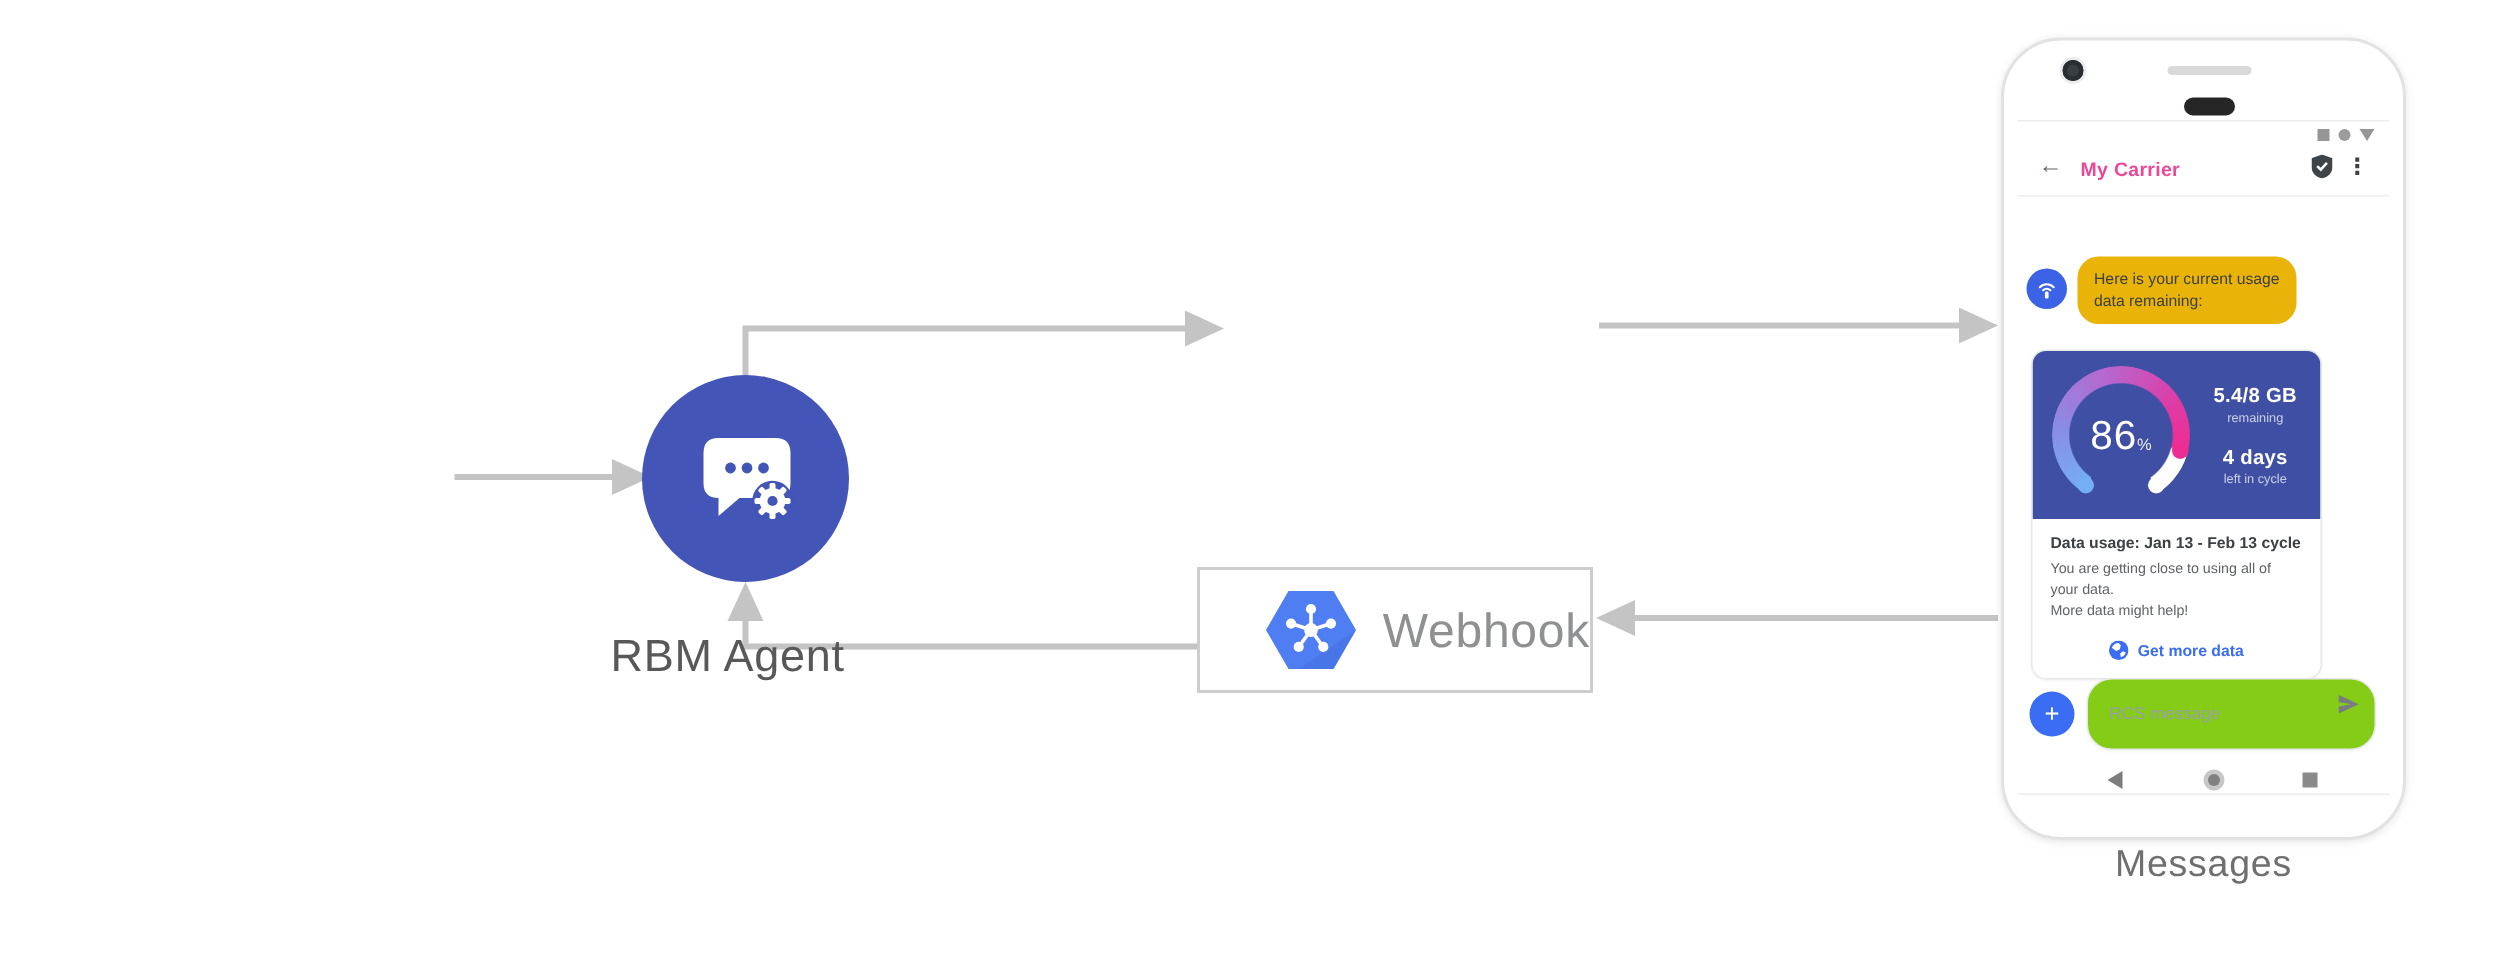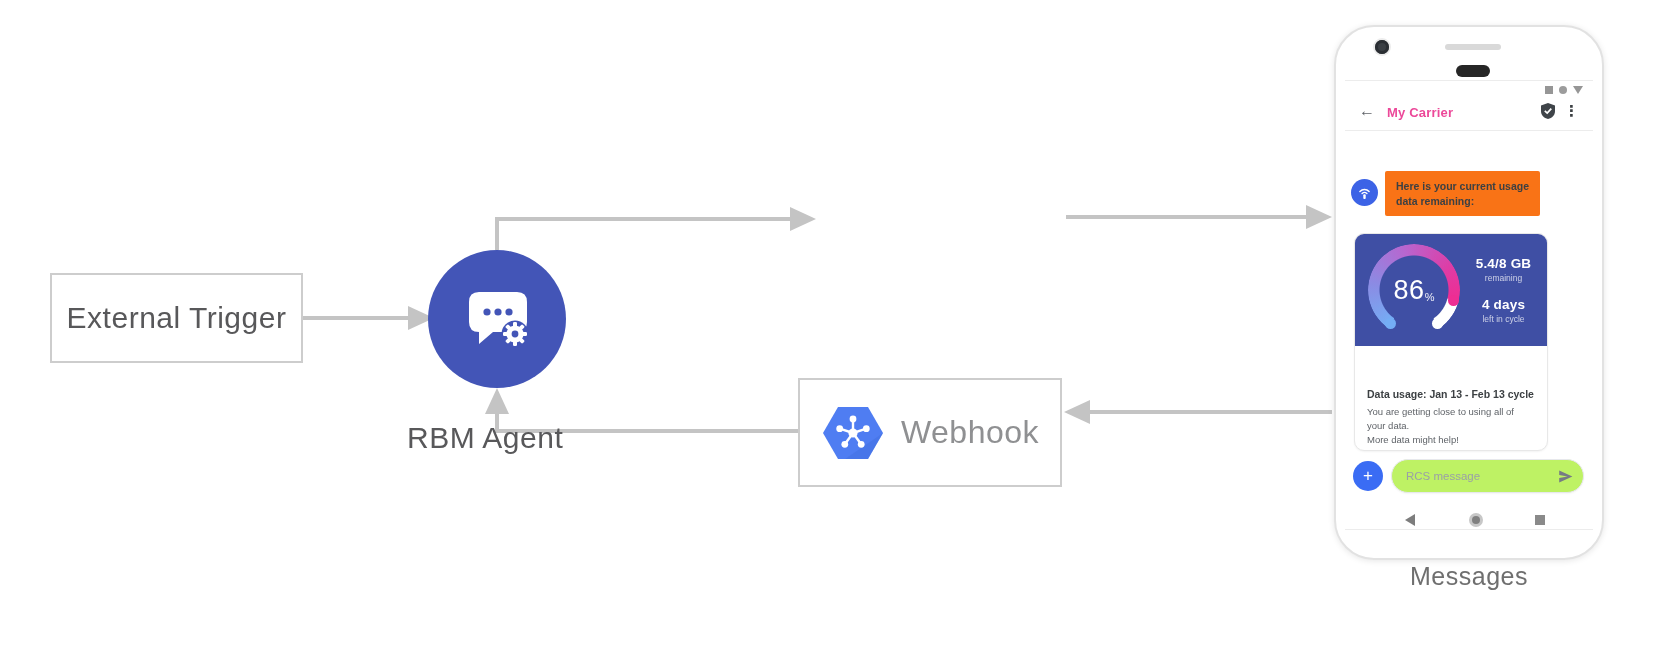--- a/index.html
+++ b/index.html
@@ -9,21 +9,21 @@
 
   
   .node-box { position:absolute; background:#fff; border:2px solid #cdcdcd;
               display:flex; align-items:center; justify-content:center; gap:16px; }
   .node-label { color:#58585a; font-size:30px; letter-spacing:.5px; white-space:nowrap; }
 
   #external-trigger { left:50px; top:273px; width:253px; height:90px; }
 
   #rbm-api-box { left:818px; top:174px; width:248px; height:88px; }
 
-  #webhook-box { left:798px; top:378px; width:264px; height:109px; }
+  #webhook-box { left:798px; top:378px; width:264px; height:84px;justify-content:flex-end; }
   #webhook-box .node-label { color:#8f9092; font-size:32px; }
 
   #agent-circle { position:absolute; left:428px; top:250px; width:138px; height:138px;
                   border-radius:50%; background:#4355b7; display:flex; align-items:center; justify-content:center; }
   #agent-label { position:absolute; left:407px; top:421px; width:180px; text-align:left;
                  color:#58585a; font-size:30px; letter-spacing:.5px; }
 
   #messages-caption { position:absolute; left:1369px; top:562px; width:200px; text-align:center;
                       color:#6f6f6f; font-size:25px; letter-spacing:.5px; }
 
@@ -55,22 +55,22 @@
   .app-header { position:absolute; top:16px; left:0; right:0; height:32px; }
   .back-glyph { position:absolute; left:14px; top:5px; font-size:16px; color:#5f6368; cursor:default; }
   .app-title { position:absolute; left:42px; top:8px; font-size:13px; font-weight:bold; color:#ec4899; letter-spacing:.2px; }
   .shield { position:absolute; right:38px; top:6px; }
   .kebab { position:absolute; right:14px; top:5px; font-size:15px; color:#3c4043; font-weight:bold; }
   .header-divider { position:absolute; top:49px; left:0; right:0; height:1px; background:#ececec; }
 
   .chat-row { position:absolute; top:90px; left:6px; right:6px; display:flex; align-items:flex-start; gap:7px; }
   .agent-avatar { width:27px; height:27px; border-radius:50%; background:#3c63e6; flex:0 0 27px;
                   display:flex; align-items:center; justify-content:center; margin-top:8px; }
-  .chat-bubble { background:#f97316; border-radius:2px; padding:8px 11px; color:#3c4043;
-                 font-size:10.5px; line-height:1.4;font-weight:bold; }
+  .chat-bubble { background:#eab308; border-radius:14px; padding:8px 11px; color:#3c4043;
+                 font-size:10.5px; line-height:1.4; }
   .chat-bubble span { display:block; }
 
   .rich-card { position:absolute; left:9px; top:152px; width:194px; background:#fff;
                border:1px solid #e8e8e8; border-radius:10px; overflow:hidden;
                box-shadow:0 1px 2px rgba(0,0,0,.05); }
   .card-hero { position:relative; height:112px; background:#3f4fa4; display:flex; }
 
   .gauge { position:relative; width:92px; height:92px; margin:10px 0 0 13px; flex:0 0 92px;text-align:right; }
   .gauge-ring { position:absolute; inset:0; border-radius:50%;
      background:conic-gradient(from 215deg,
@@ -84,32 +84,32 @@
   .cap-pink  { left:80px; top:51px; background:#ee2d93; }
   .gauge-val { position:absolute; inset:0; display:flex; align-items:center; justify-content:center; color:#fff; }
   .gauge-val .pct { font-size:27px; letter-spacing:.5px; }
   .gauge-val .pct-unit { font-size:11px; margin-top:14px; opacity:.9; }
 
   .hero-stats { flex:1; display:flex; flex-direction:column; align-items:center; justify-content:center; gap:2px; color:#fff; }
   .stat-big { font-size:13.5px; font-weight:bold; letter-spacing:.2px; }
   .stat-sub { font-size:8.5px; color:rgba(255,255,255,.72); }
   .stat-gap { height:10px; }
 
-  .card-info { padding:10px 12px 4px 12px;margin-top:32px; }
+  .card-info { padding:10px 12px 4px 12px; }
   .card-heading { font-size:10.5px; font-weight:bold; color:#3c4043; margin-bottom:5px; }
   .card-body { font-size:9.5px; color:#5f6368; line-height:1.45; }
   .card-body span { display:block; }
   .card-action { display:flex; align-items:center; justify-content:center; gap:6px; padding:9px 0 12px 0; cursor:default; }
   .card-action-label { font-size:10.5px; font-weight:bold; color:#3a6cf4; }
 
   .compose-row { position:absolute; left:8px; right:9px; top:378px; height:34px; display:flex; align-items:center; gap:8px; }
   .plus-btn { width:30px; height:30px; border-radius:50%; background:#3a6cf4; color:#fff; border:none;
               font-size:17px; line-height:28px; text-align:center; flex:0 0 30px; padding:0; }
-  .rcs-input-wrap { position:relative; flex:1; height:34px; border:1px solid #e7e8ec; border-radius:17px;
-                    background:#bef264; box-shadow:0 1px 2px rgba(0,0,0,.04); display:flex; align-items:flex-start; }
+  .rcs-input-wrap { position:relative; flex:1; height:48px; border:1px solid #e7e8ec; border-radius:17px;
+                    background:#84cc16; box-shadow:0 1px 2px rgba(0,0,0,.04); display:flex; align-items:flex-start; }
   .rcs-input { border:none; outline:none; background:transparent; width:100%; height:100%;
                padding:0 30px 0 14px; font-size:11.5px; color:#5f6368; font-family:inherit; }
   .rcs-input::placeholder { color:#9aa0a6; opacity:1; }
   .send-btn { position:absolute; right:10px; top:10px; width:15px; height:13px; border:none; background:transparent; padding:0; }
 
   .navbar { position:absolute; left:0; right:0; top:428px; height:22px; }
   .nav-back { position:absolute; left:60px; top:5px; width:0; height:0;
               border-top:6px solid transparent; border-bottom:6px solid transparent; border-right:10px solid #7d7d7d; }
   .nav-home { position:absolute; left:124px; top:4px; width:14px; height:14px; border-radius:50%; background:#c7c7c7; }
   .nav-home::after { content:""; position:absolute; left:3px; top:3px; width:8px; height:8px; border-radius:50%; background:#808080; }
@@ -138,23 +138,20 @@
     <g stroke="#c4c4c4" stroke-width="4" fill="#c4c4c4">
       <line x1="1332" y1="412" x2="1088" y2="412"></line>
       <polygon points="1064,412 1090,400 1090,424" stroke="none"></polygon>
     </g>
     <g stroke="#c4c4c4" stroke-width="4" fill="none">
       <path d="M798 431 L497 431 L497 412"></path>
       <polygon points="497,388 485,414 509,414" fill="#c4c4c4" stroke="none"></polygon>
     </g>
   </svg>
 
-  <div id="external-trigger" class="node-box">
-    <span class="node-label">External Trigger</span>
-  </div>
 
   <div id="agent-circle">
     <svg width="74" height="74" viewBox="0 0 74 74">
       <path fill="#ffffff" d="M19 10 h38 q10 0 10 10 v20 q0 10 -10 10 H33 L19 62 V50 q-10 0 -10 -10 V20 q0 -10 10 -10 z"></path>
       <circle cx="27" cy="30" r="3.6" fill="#4355b7"></circle>
       <circle cx="38" cy="30" r="3.6" fill="#4355b7"></circle>
       <circle cx="49" cy="30" r="3.6" fill="#4355b7"></circle>
       <g transform="translate(55,52)">
         <circle r="13.5" fill="#4355b7"></circle>
         <circle r="8.6" fill="#ffffff"></circle>
@@ -256,20 +253,28 @@
             <span class="stat-sub">left in cycle</span>
           </div>
         </div>
         <div class="card-info">
           <div class="card-heading">Data usage: Jan 13 - Feb 13 cycle</div>
           <div class="card-body">
             <span>You are getting close to using all of your data.</span>
             <span>More data might help!</span>
           </div>
         </div>
+        <div class="card-action">
+          <svg width="13" height="13" viewBox="0 0 13 13">
+            <circle cx="6.5" cy="6.5" r="6.5" fill="#3a6cf4"></circle>
+            <path fill="#ffffff" d="M6.5 1.6 a4.9 4.9 0 0 0 -4.6 3.2 l2.8 2.2 2.4 -1 0.8 -2.6 z"></path>
+            <path fill="#ffffff" d="M9.3 7.2 l-1.9 1.5 0.5 2.5 a4.9 4.9 0 0 0 3.3 -3.2 z"></path>
+          </svg>
+          <span class="card-action-label">Get more data</span>
+        </div>
       </div>
 
       <div class="compose-row">
         <button class="plus-btn">+</button>
         <div class="rcs-input-wrap">
           <input class="rcs-input" type="text" readonly="" placeholder="RCS message" style="">
           <button class="send-btn">
             <svg width="15" height="13" viewBox="0 0 15 13">
               <path d="M1.2 12.6 L1.2 8 L9.5 6.5 L1.2 5 L1.2 0.4 L14.4 6.5 Z" fill="#777c84"></path>
             </svg>

